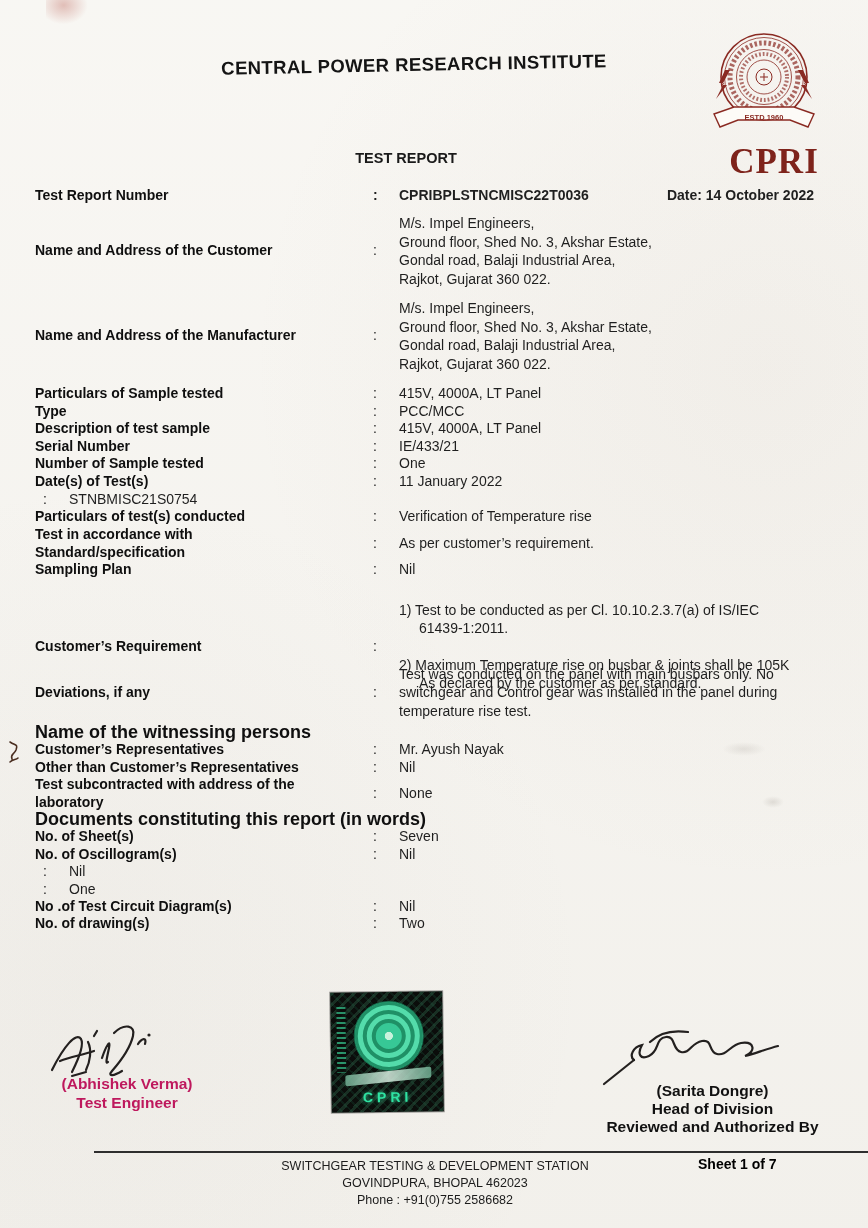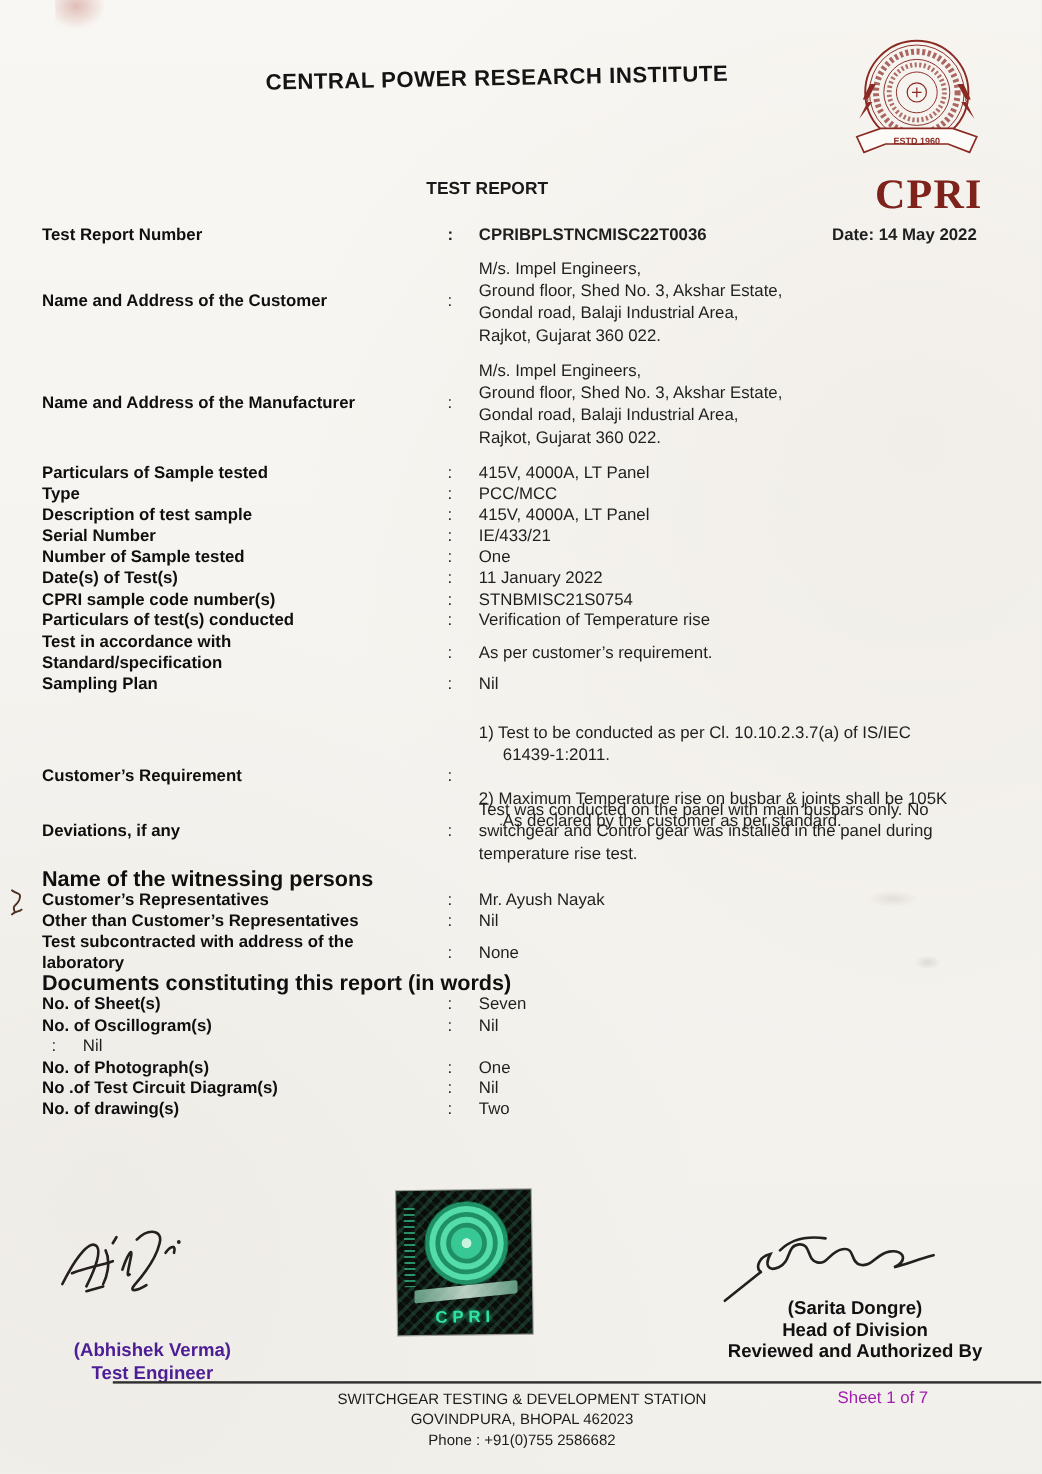--- a/index.html
+++ b/index.html
@@ -64,29 +64,29 @@
     box-shadow:inset 0 0 0 3px #1f9066, inset 0 0 0 8px #54dcab, inset 0 0 0 12px #1f9066,
                inset 0 0 0 17px #54dcab, inset 0 0 0 21px #1f9066;
     border:1px solid #16714f;
   }
   .holo-ribbon{position:absolute;left:14px;top:79px;width:86px;height:11px;border-radius:2px;
     background:linear-gradient(90deg,#6fae92,#d9efe2,#6fae92);transform:skewY(-5deg);opacity:.85;}
   .holo-label{position:absolute;bottom:7px;left:0;width:100%;text-align:center;color:#2fe3a2;
     font-weight:bold;font-size:14px;letter-spacing:4px;text-shadow:0 0 4px rgba(47,227,162,.9);}
   
   .sig-ink{stroke:#23201f;fill:none;stroke-width:2.2;stroke-linecap:round;}
-  #sig-left-name{left:22px;top:1117px;width:210px;text-align:center;font-weight:bold;
-    font-size:15.5px;line-height:18.5px;color:#4c1d95;}
+  #sig-left-name{left:22px;top:1075px;width:210px;text-align:center;font-weight:bold;
+    font-size:15.5px;line-height:18.5px;color:#be185d;}
   #sig-right-name{left:575px;top:1082px;width:275px;text-align:center;font-weight:bold;
     font-size:15.5px;line-height:18px;color:#111;}
   
   .footer-line{top:1151px;left:94px;right:0;border-top:2px solid #2e2e2e;}
   .footer-text{top:1158px;left:170px;width:530px;text-align:center;font-size:12.5px;
     line-height:16.8px;color:#1c1c1c;white-space:pre-line;}
-  .sheet{left:698px;top:1156px;font-weight:normal;font-size:14px;color:#a21caf;}
+  .sheet{left:698px;top:1156px;font-weight:bold;font-size:14px;color:#000000;}
   
   .smudge-tl{left:46px;top:0;width:44px;height:26px;
     background:radial-gradient(ellipse at 40% 20%, rgba(196,120,110,.45), transparent 65%);}
   .speck1{left:722px;top:742px;width:44px;height:14px;
     background:radial-gradient(ellipse, rgba(120,110,100,.14), transparent 70%);}
   .speck2{left:762px;top:796px;width:22px;height:12px;
     background:radial-gradient(ellipse, rgba(110,100,90,.16), transparent 70%);}
   .tick{left:4px;top:738px;}
 </style>
 </head>
@@ -120,21 +120,21 @@
   </div>
   <div class="abs acronym">CPRI</div>
 
   <div class="abs report-title">TEST REPORT</div>
 
   <div class="abs row" id="row-meta">
     <div class="lbl">Test Report Number</div>
     <div class="col bold">:</div>
     <div class="val">
       <span>CPRIBPLSTNCMISC22T0036</span>
-      <span>Date: 14 May 2022</span>
+      <span>Date: 14 October 2022</span>
     </div>
   </div>
 
   <div class="abs row" id="row-customer">
     <div class="lbl">Name and Address of the Customer</div>
     <div class="col">:</div>
     <div class="val">M/s. Impel Engineers,
 Ground floor, Shed No. 3, Akshar Estate,
 Gondal road, Balaji Industrial Area,
 Rajkot, Gujarat 360 022.</div>
@@ -174,21 +174,20 @@
       <div class="lbl">Number of Sample tested</div>
       <div class="col">:</div>
       <div class="val">One</div>
     </div>
     <div class="row">
       <div class="lbl">Date(s) of Test(s)</div>
       <div class="col">:</div>
       <div class="val">11 January 2022</div>
     </div>
     <div class="row">
-      <div class="lbl">CPRI sample code number(s)</div>
       <div class="col">:</div>
       <div class="val">STNBMISC21S0754</div>
     </div>
     <div class="row">
       <div class="lbl">Particulars of test(s) conducted</div>
       <div class="col">:</div>
       <div class="val">Verification of Temperature rise</div>
     </div>
   </div>
 
@@ -251,21 +250,20 @@
     <div class="row">
       <div class="lbl">No. of Oscillogram(s)</div>
       <div class="col">:</div>
       <div class="val">Nil</div>
     </div>
     <div class="row">
       <div class="col">:</div>
       <div class="val">Nil</div>
     </div>
     <div class="row">
-      <div class="lbl">No. of Photograph(s)</div>
       <div class="col">:</div>
       <div class="val">One</div>
     </div>
     <div class="row">
       <div class="lbl">No .of Test Circuit Diagram(s)</div>
       <div class="col">:</div>
       <div class="val">Nil</div>
     </div>
     <div class="row">
       <div class="lbl">No. of drawing(s)</div>

